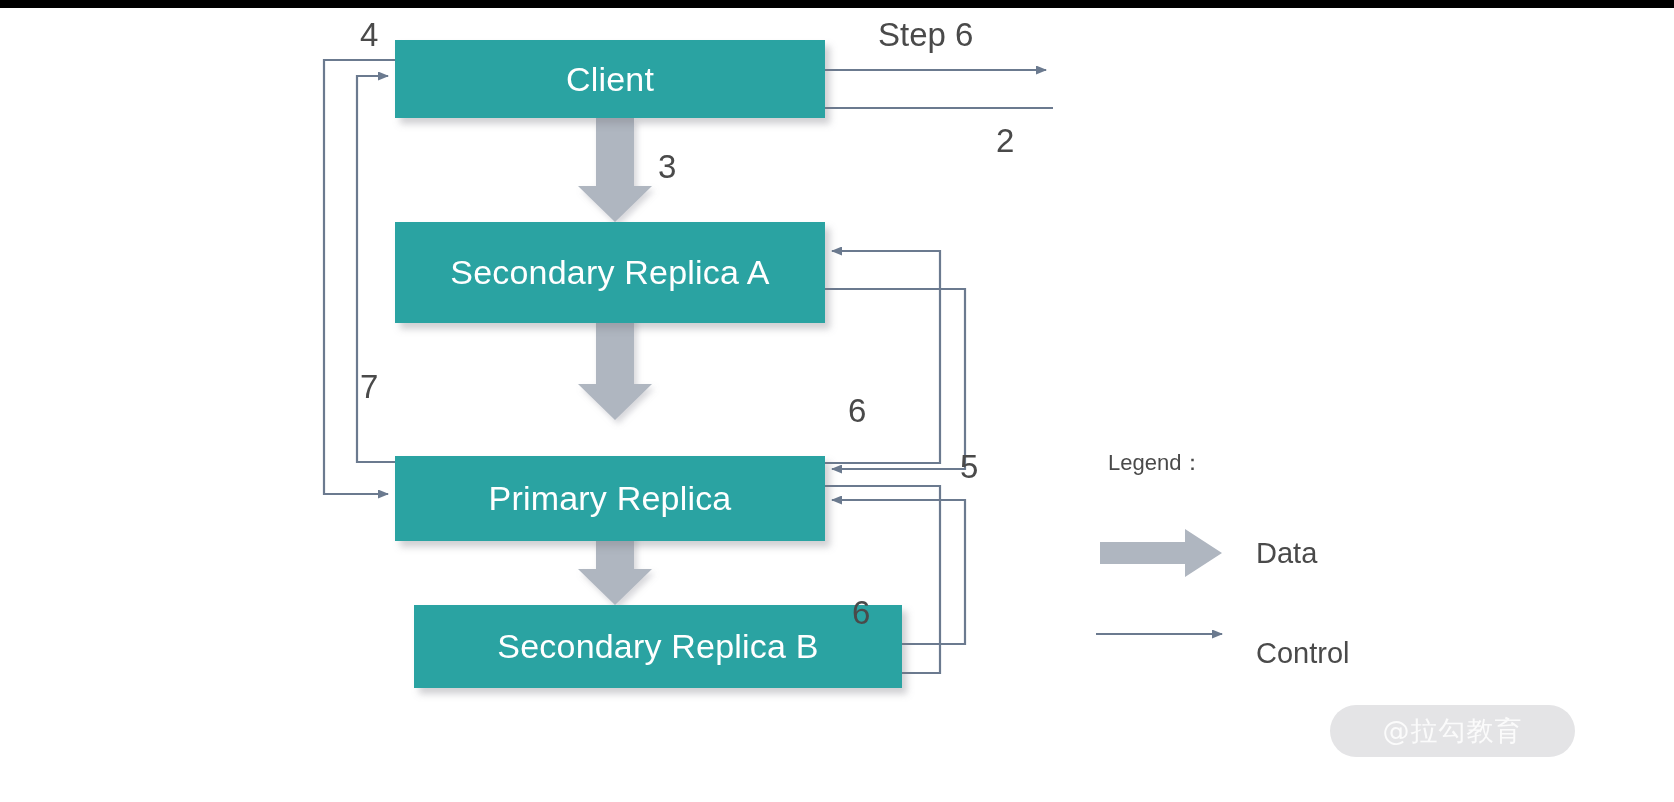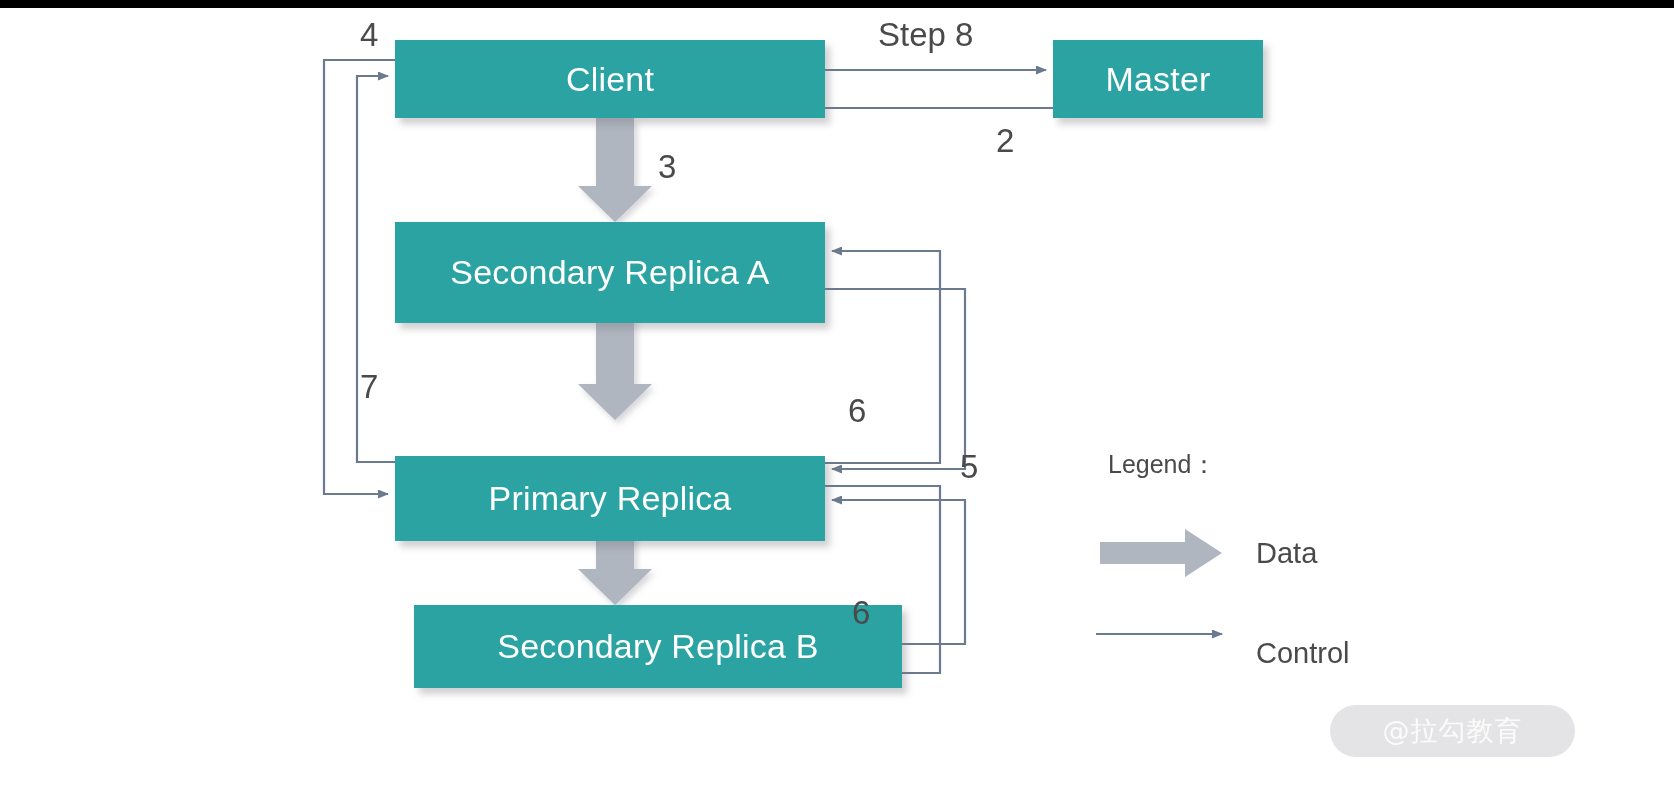--- a/index.html
+++ b/index.html
@@ -33,21 +33,21 @@
 
   .step-label{
     position:absolute;
     color:#4a4a4a;
     font-size:33px;
     white-space:nowrap;
   }
 
   .legend-title{
     position:absolute;left:1108px;top:440px;
-    font-size:25px;color:#4a4a4a;white-space:nowrap;
+    font-size:22px;color:#4a4a4a;white-space:nowrap;
   }
   .legend-text{
     position:absolute;
     font-size:29px;color:#4a4a4a;white-space:nowrap;
   }
   #legend-data-text{left:1256px;top:529px;}
   #legend-control-text{left:1256px;top:612px;margin-top:17px;}
 
   .watermark{
     position:absolute;left:1330px;top:697px;
@@ -103,26 +103,25 @@
 
       <path d="M825,478 L940,478 L940,665 L832,665" stroke="#6b7a8f" stroke-width="2.2" fill="none" marker-end="url(#ctrlArrow)"></path>
 
       <g>
         <path d="M1100,534 L1185,534 L1185,521 L1222,545 L1185,569 L1185,556 L1100,556 Z" fill="#afb6c0"></path>
       </g>
       <path d="M1096,626 L1222,626" stroke="#6b7a8f" stroke-width="2.2" fill="none" marker-end="url(#ctrlArrow)"></path>
     </svg>
 
     <div class="node" id="node-client">Client</div>
-    <div class="node" id="node-master">Master</div>
     <div class="node" id="node-seca">Secondary Replica A</div>
     <div class="node" id="node-primary">Primary Replica</div>
     <div class="node" id="node-secb">Secondary Replica B</div>
 
-    <div class="step-label" style="left:878px;top:8px;">Step 8</div>
+    <div class="step-label" style="left:878px;top:8px;">Step 6</div>
     <div class="step-label" style="left:996px;top:114px;">2</div>
     <div class="step-label" style="left:658px;top:140px;">3</div>
     <div class="step-label" style="left:360px;top:8px;">4</div>
     <div class="step-label" style="left:960px;top:440px;">5</div>
     <div class="step-label" style="left:848px;top:384px;">6</div>
     <div class="step-label" style="left:852px;top:586px;">6</div>
     <div class="step-label" style="left:360px;top:360px;">7</div>
 
     <div class="legend-title">Legend：</div>
     <div class="legend-text" id="legend-data-text">Data</div>

